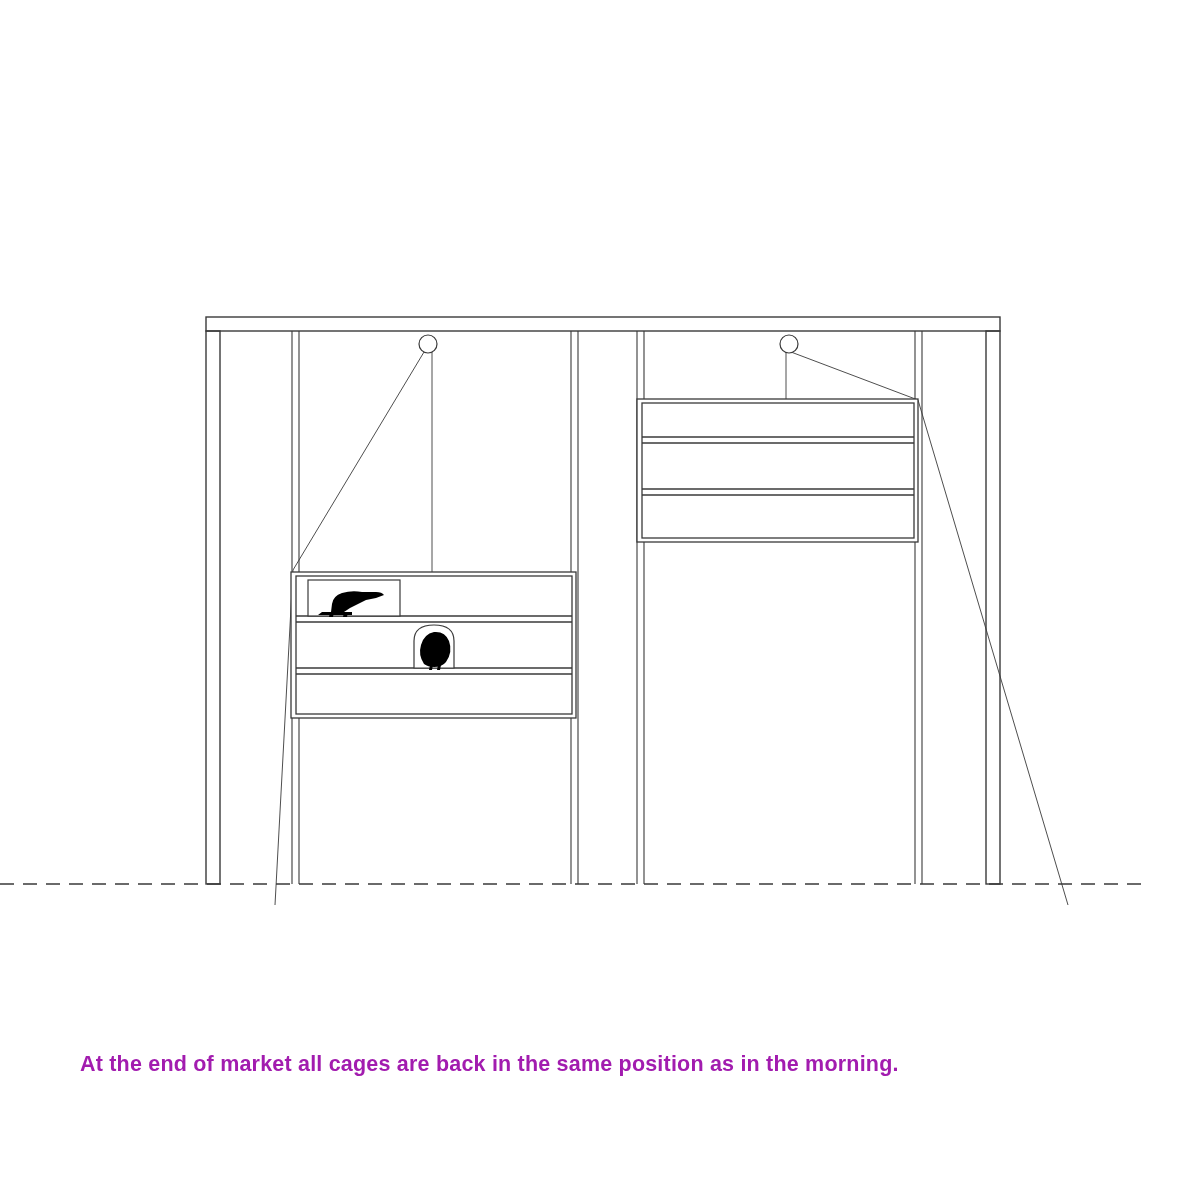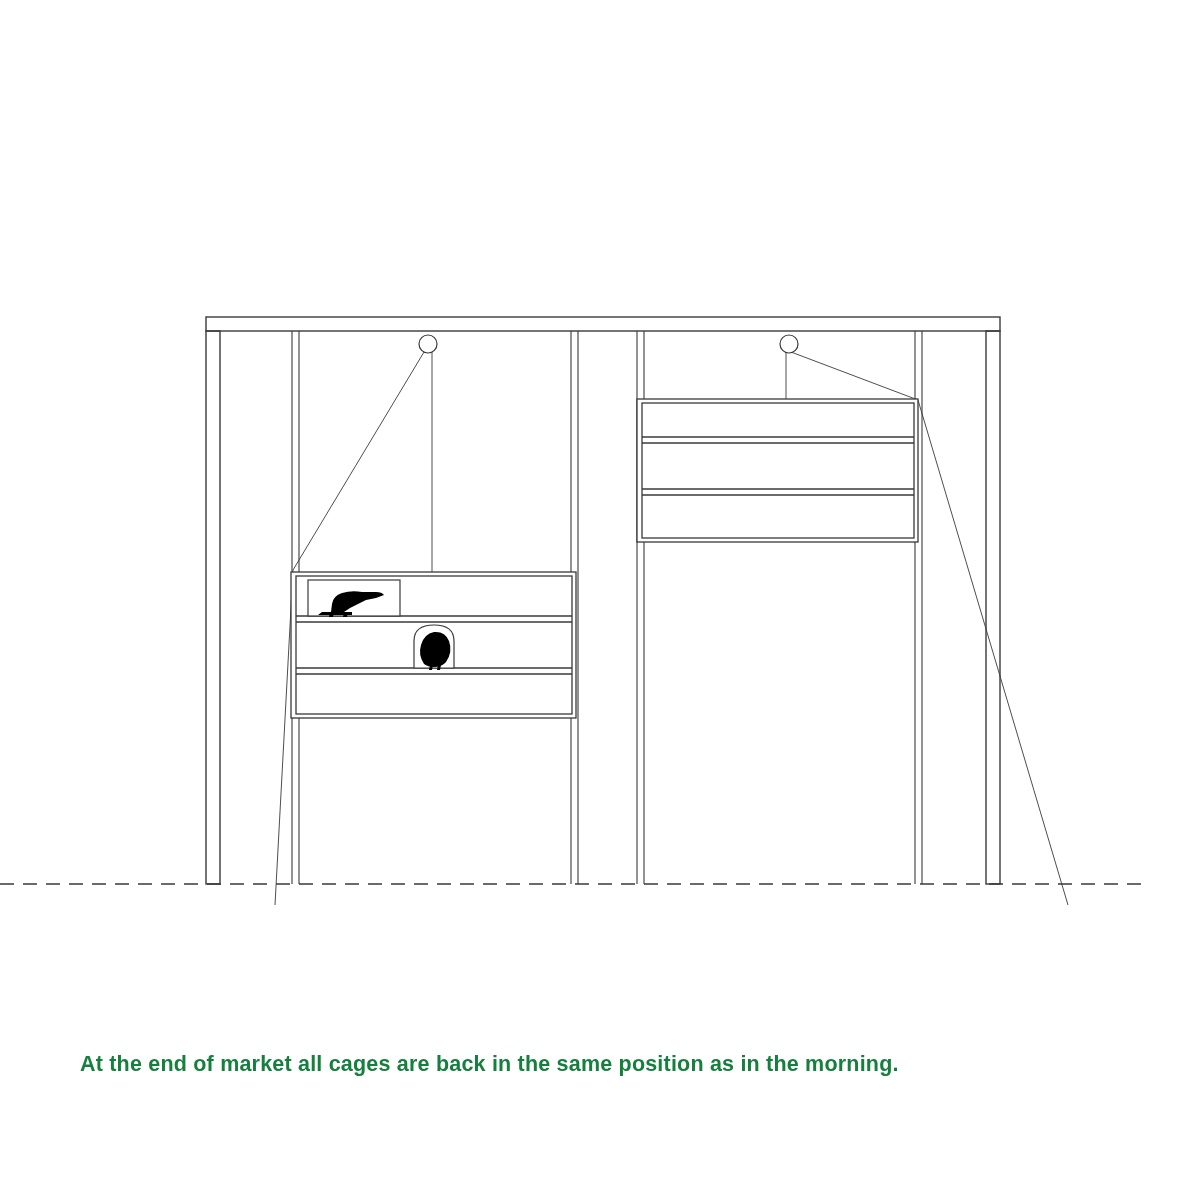--- a/index.html
+++ b/index.html
@@ -27,21 +27,21 @@
     height: 1200px;
   }
   .caption {
     position: absolute;
     left: 80px;
     top: 1052px;
     width: 1040px;
     font-size: 21.5px;
     font-weight: bold;
     letter-spacing: 0.2px;
-    color: #15803d;
+    color: #a21caf;
     font-family: "Liberation Sans", sans-serif;
     white-space: nowrap;
   }
 </style>
 </head>
 <body>
 
 <div id="diagram-wrap">
 
   <svg class="scene" viewBox="0 0 1200 1200" xmlns="http://www.w3.org/2000/svg">

